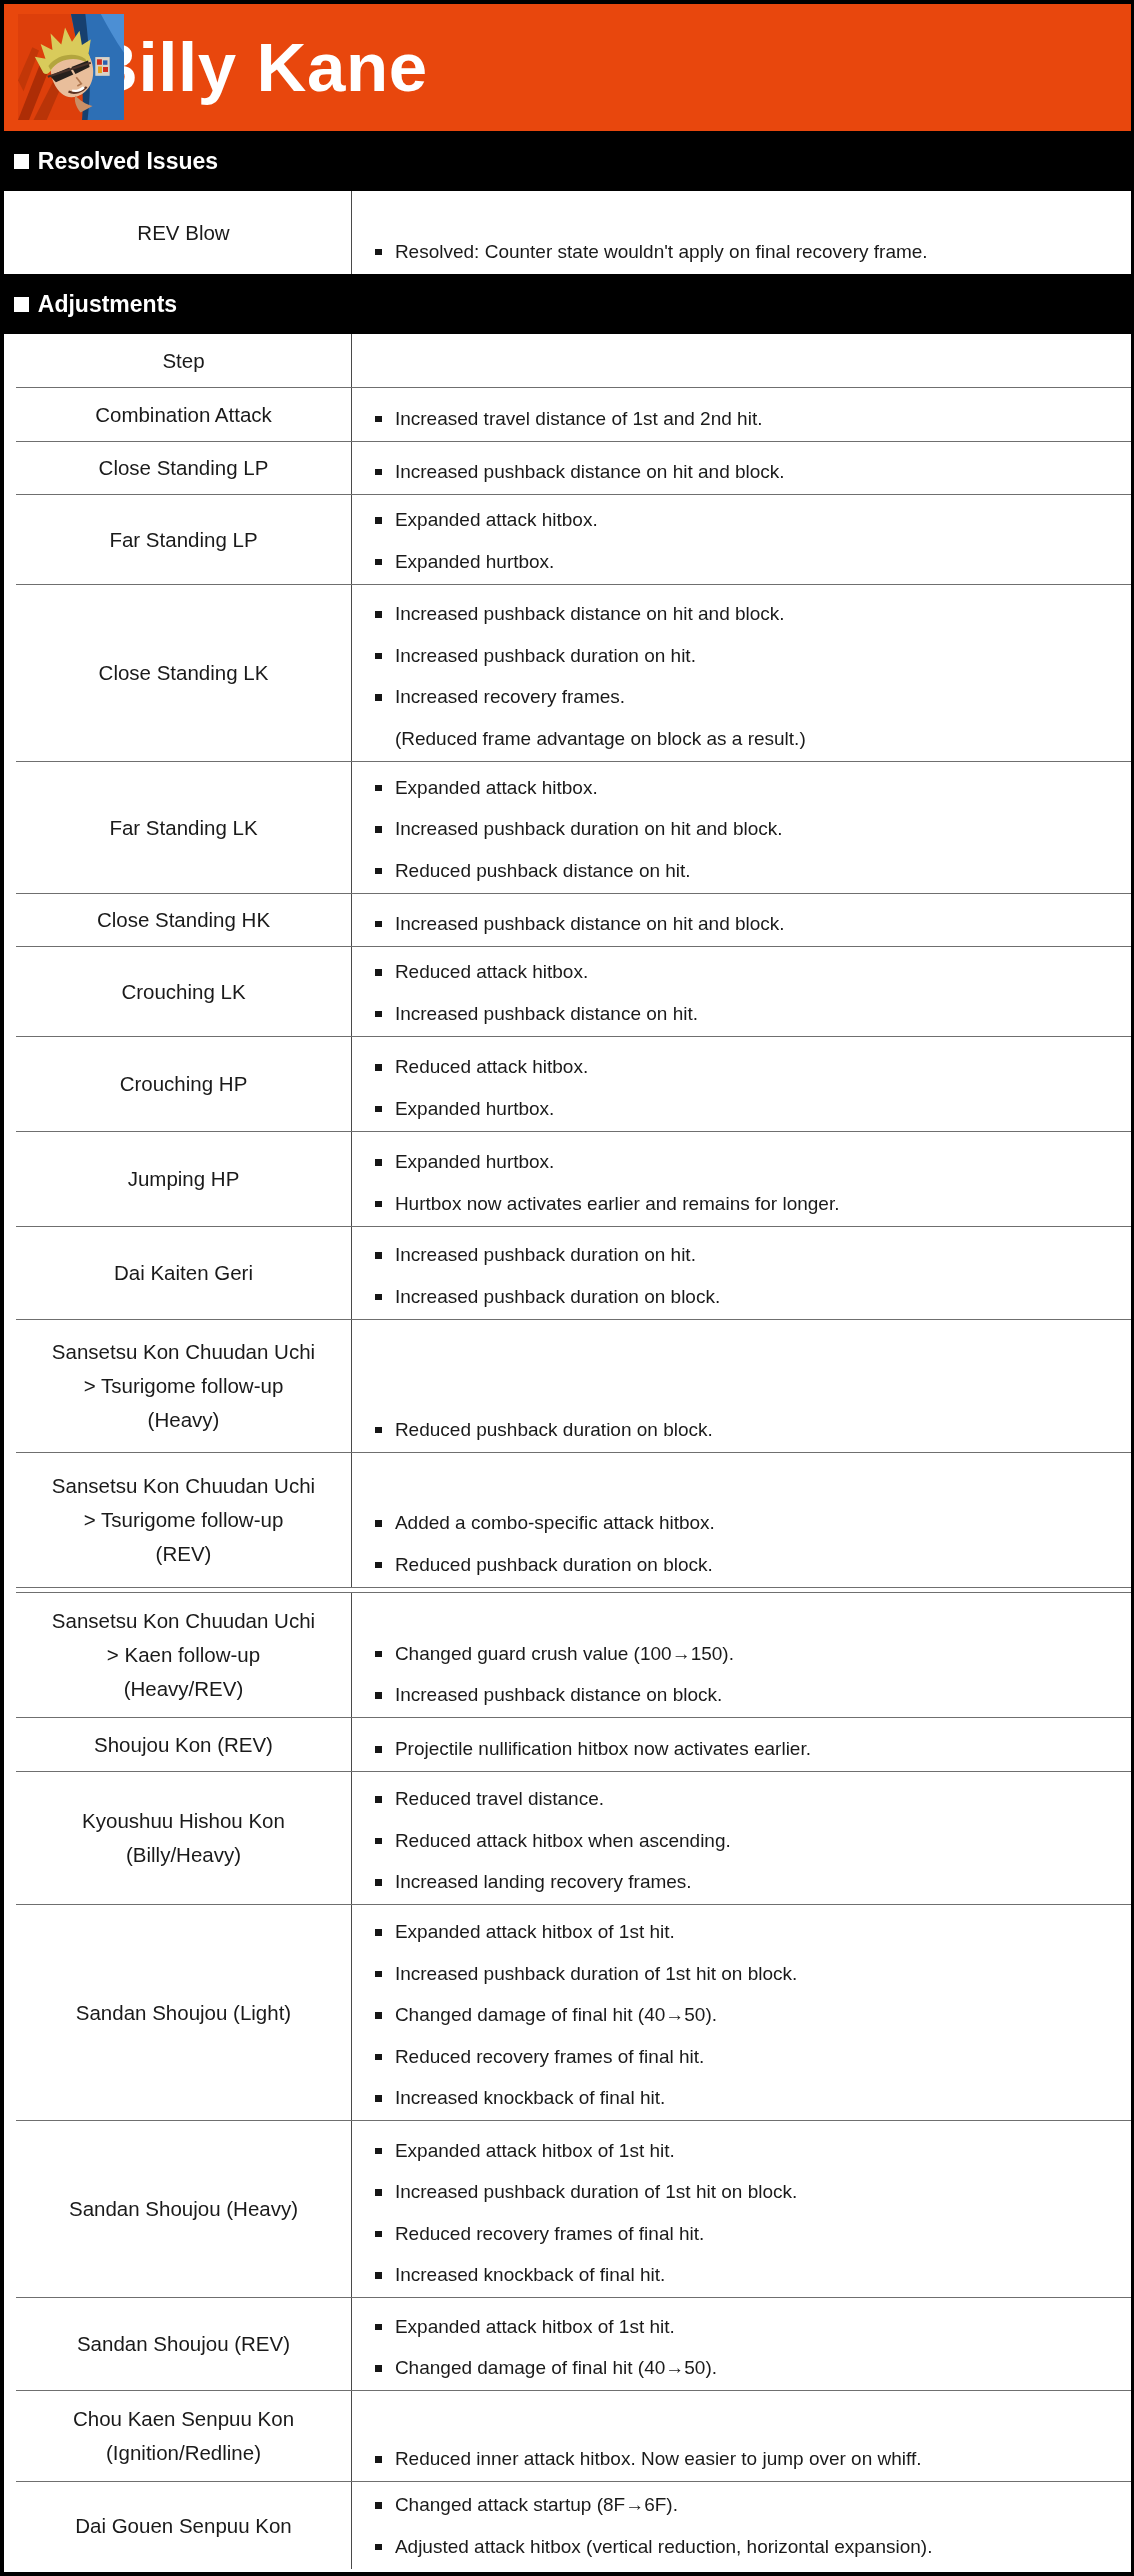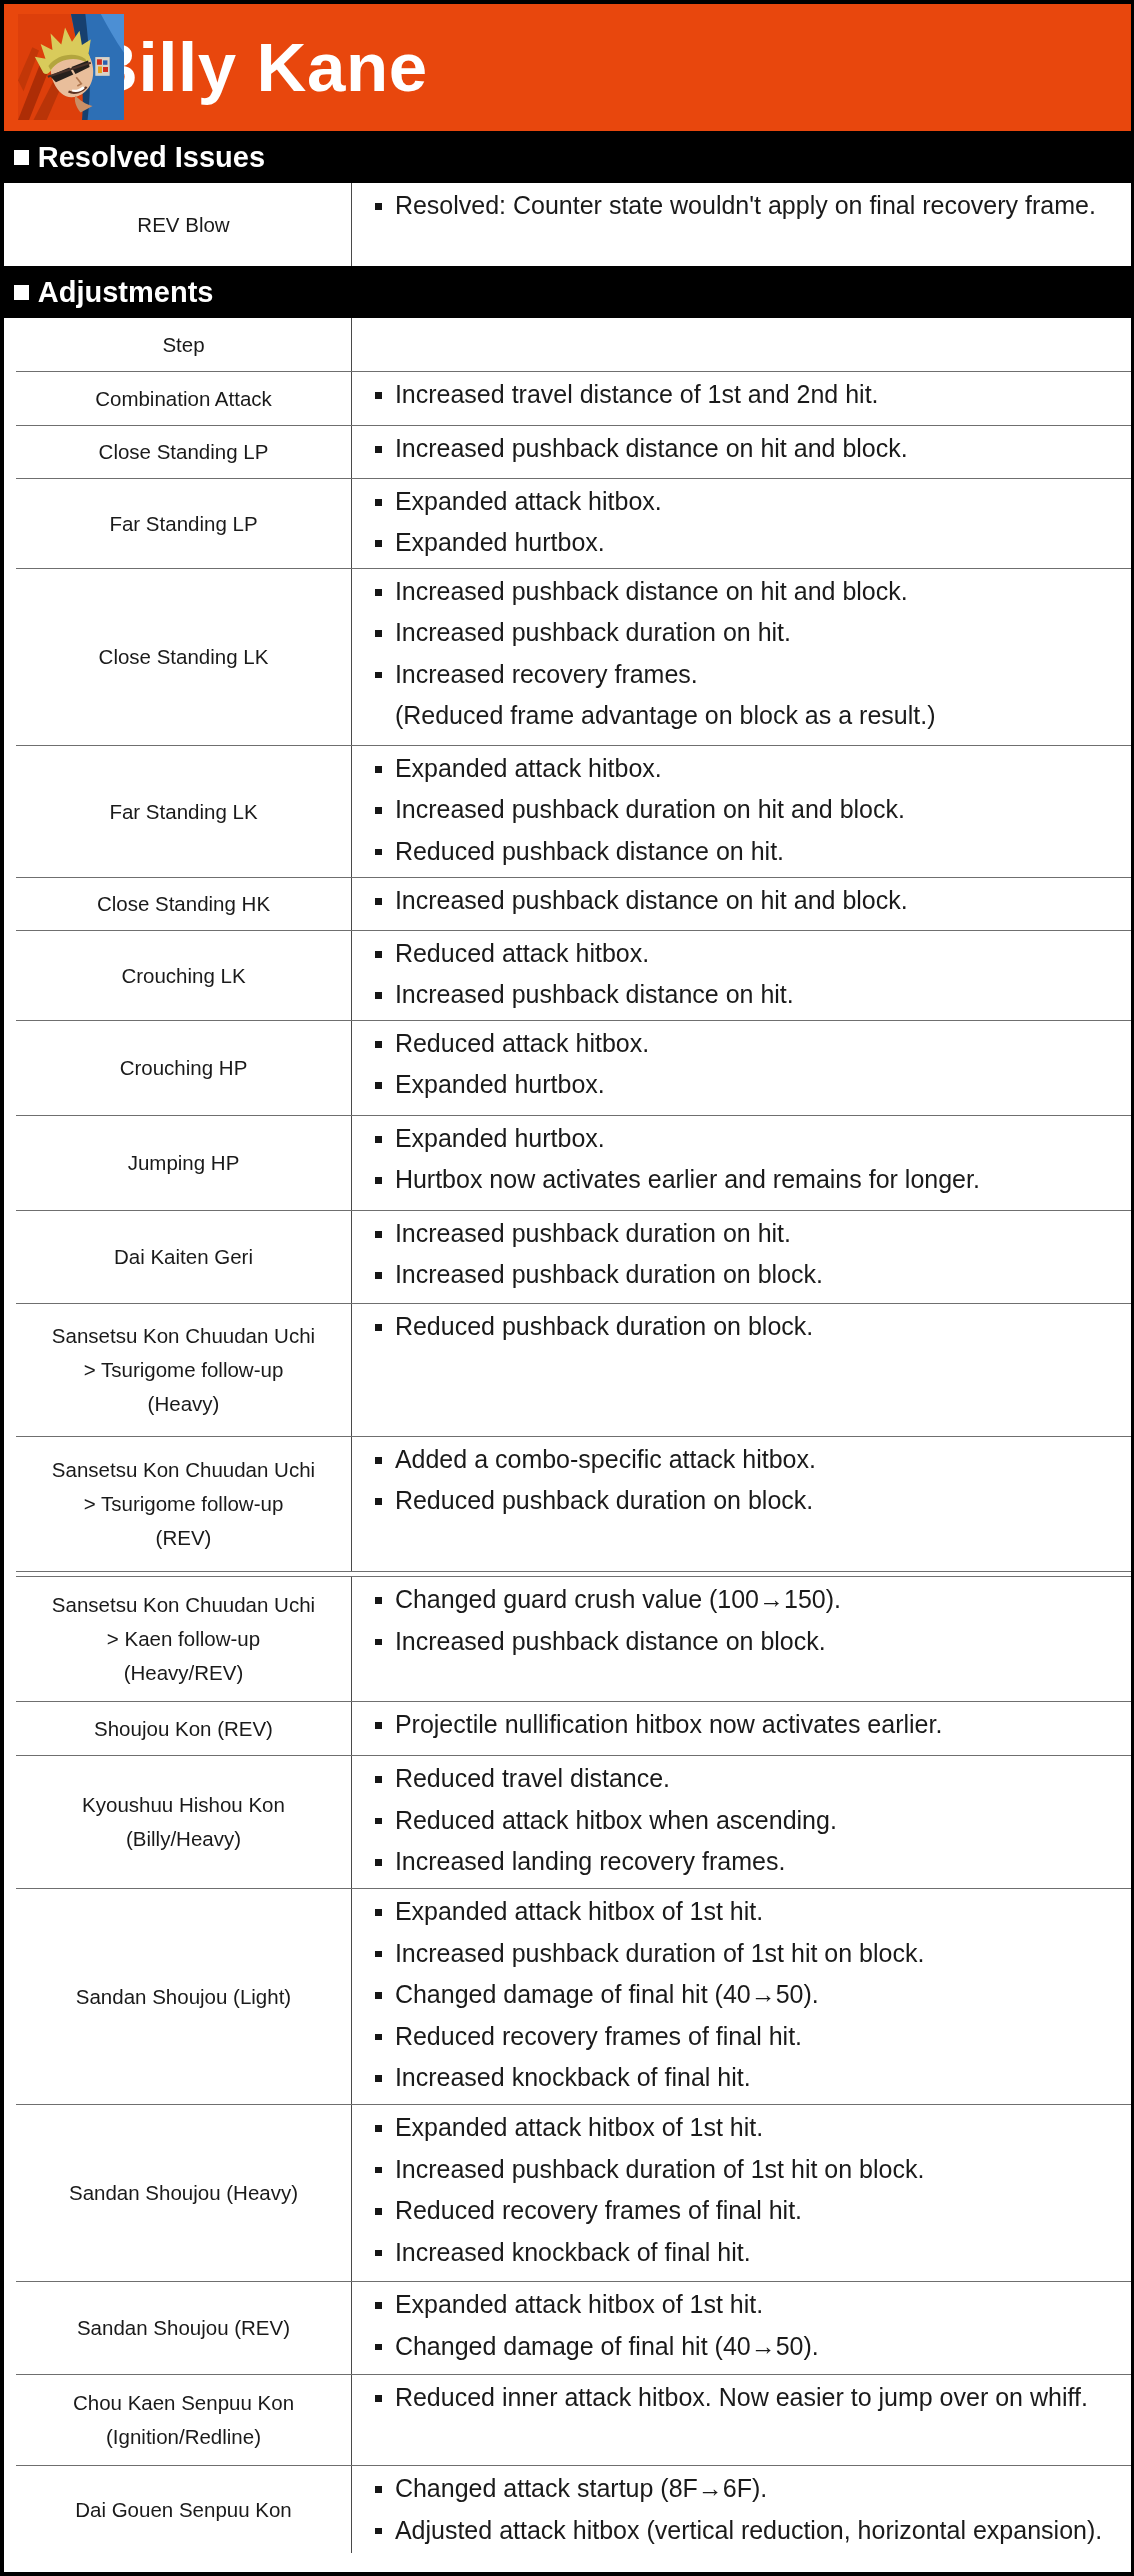--- a/index.html
+++ b/index.html
@@ -21,46 +21,46 @@
   }
   .portrait svg { display:block; width:100%; height:100%; }
   .char-name {
     margin:0; padding-left:84px;
     font-size:69px; font-weight:bold; color:#ffffff; letter-spacing:0.6px;
     line-height:1;
   }
 
   
   .section-bar {
-    background:#000000; color:#ffffff; height:52px;
+    background:#000000; color:#ffffff; height:60px;
     display:flex; align-items:center; gap:8.8px; padding-left:10px;
-    font-size:29px; font-weight:bold;
+    font-size:23px; font-weight:bold;
   }
   .section-marker { width:15px; height:15px; background:#ffffff; flex:none; }
 
   
   .rows { background:#fff;padding-left:12px; }
   .row { display:flex; align-items:stretch; box-sizing:border-box; }
   .row + .row { border-top:1.7px solid #6f6f6f; }
   .double-gap { height:4.4px; background:#fff; border-top:1.7px solid #6f6f6f; border-bottom:1.7px solid #6f6f6f; }
   .double-gap + .row { border-top:none; }
 
   .cell { box-sizing:border-box; }
   .cell.move {
     width:336px; flex:none;
     border-right:1.7px solid #4a4a4a;
     display:flex; flex-direction:column; justify-content:center; align-items:center;
     text-align:center; font-size:20.5px; line-height:34px;
     padding:4.4px 5.5px;
   }
   .cell.notes {
     flex:1;
-    display:flex; flex-direction:column; justify-content:flex-start;
+    display:flex; flex-direction:column; justify-content:flex-end;
     gap:16px; padding:10px 16.6px 10px 23px;
-    font-size:25px; line-height:25.4px;
+    font-size:19px; line-height:25.4px;
   }
   .note { display:flex; align-items:center; }
   .bullet {
     width:6.6px; height:6.6px; background:#161616; flex:none;
     margin-right:13.3px; margin-top:1.1px;
   }
   .bullet.hidden { visibility:hidden; }
 </style>
 </head>
 <body>

